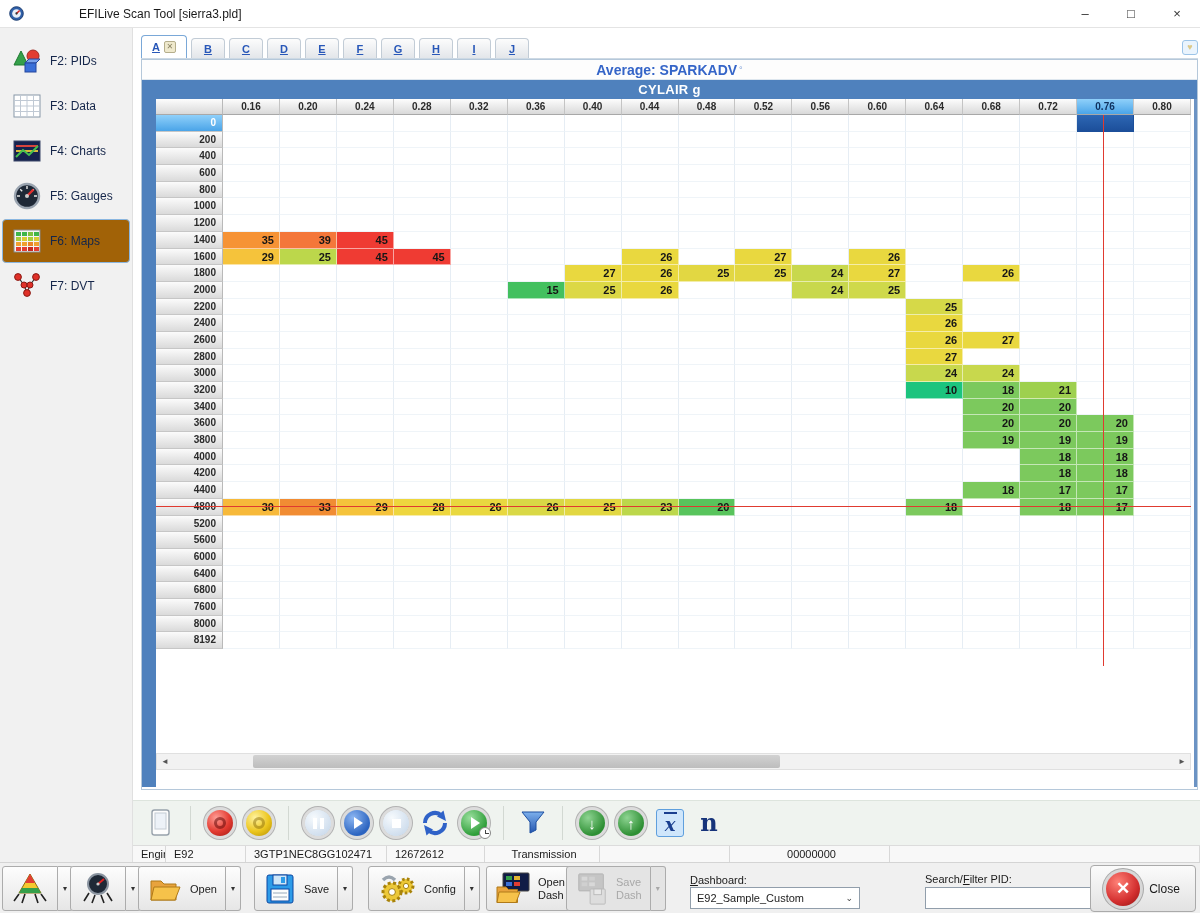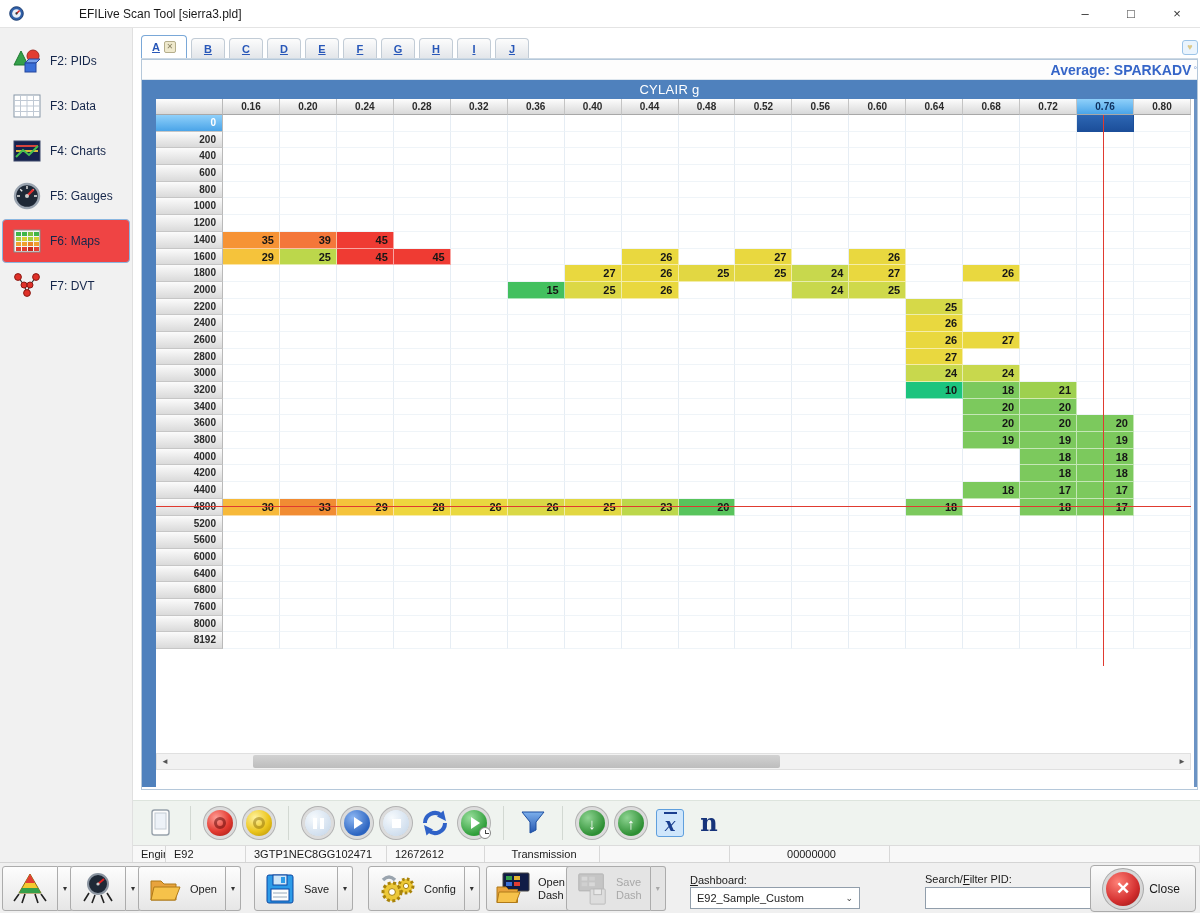--- a/index.html
+++ b/index.html
@@ -11,39 +11,39 @@
   .app-ico { width:17px; height:17px; margin:0 7px 0 8px; }
   .title-text { font-size:12px; color:#1a1a1a;margin-left:47px; }
   .win-controls { margin-left:auto; display:flex; height:28px; }
   .win-btn { width:46px; height:28px; display:flex; align-items:center; justify-content:center; font-size:13px; color:#333; cursor:pointer; }
 
   
   .sidebar { position:absolute; left:0; top:28px; width:133px; height:834px; background:#f1f1f1; border-right:1px solid #e0e0e0; padding-top:10px; }
   .side-item { display:flex; align-items:center; gap:8px; margin:1px 2px; padding:6px 4px 6px 9px; border:1px solid transparent; border-radius:4px; cursor:pointer; }
   .side-item .s-ico { width:30px; height:30px; flex:0 0 30px; }
   .side-item .s-label { font-size:12px; color:#15264a; }
-  .side-item.selected { background:#ef4444; border-color:#8ab6e0; }
+  .side-item.selected { background:#a16207; border-color:#8ab6e0; }
 
   
   .main { position:absolute; left:133px; top:28px; width:1067px; height:834px; background:#fff; }
 
   
   .tabstrip { position:absolute; left:8px; top:7px; width:1057px; height:24px; display:flex; align-items:flex-end; border-bottom:1px solid #cdd9e4; }
   .tab { height:20px; min-width:34px; padding:0 10px; margin-right:4px; display:flex; align-items:center; justify-content:center; gap:4px; background:linear-gradient(#fcfcfc,#e3e6ea); border:1px solid #c2ccd6; border-bottom:none; border-radius:4px 4px 0 0; cursor:pointer; }
   .tab .t-letter { font-size:11px; font-weight:700; color:#2857b8; text-decoration:underline; }
   .tab.selected { height:23px; background:#fff; border-color:#7aa8d8; }
   .tab-close { width:12px; height:12px; background:#efe9cd; border:1px solid #b5ae8c; border-radius:2px; font-size:8px; line-height:10px; text-align:center; color:#8a8464; }
   .tab-overflow { margin-left:auto; width:16px; height:15px; margin-bottom:3px; background:#eaf4fd; border:1px solid #9cc4e8; border-radius:3px; font-size:9px; line-height:13px; text-align:center; color:#dcc98a; cursor:pointer; }
 
   
   .panel { position:absolute; left:8px; top:31px; width:1057px; height:731px; border:1px solid #b5c8da; background:#fff; }
-  .avg-row { height:20px; display:flex; align-items:center; justify-content:flex-end; background:#fdfdfd; border-bottom:1px solid #dde6ee; }
+  .avg-row { height:20px; display:flex; align-items:center; justify-content:center; background:#fdfdfd; border-bottom:1px solid #dde6ee; }
   .avg-text { font-size:14px; font-weight:600; color:#3565c8; }
   .avg-deg { font-size:9px; color:#7fa0d8; vertical-align:super; margin-left:2px; }
-  .cylair-bar { height:19px; background:#4f81bd; color:#fff; font-size:13px; font-weight:400; text-align:center; line-height:19px; letter-spacing:.3px; }
+  .cylair-bar { height:19px; background:#4f81bd; color:#fff; font-size:13px; font-weight:700; text-align:center; line-height:19px; letter-spacing:.3px; }
   .panel-body { position:relative; height:688px; display:flex; border-right:3px solid #6b93c4; background:#fff; }
   .blue-strip { width:14px; background:#4f81bd; position:relative; }
   .rpm-label { position:absolute; left:-2px; top:300px; transform:rotate(-90deg); transform-origin:center; width:120px; text-align:center; color:#fff; font-size:13px; font-weight:700; white-space:nowrap; }
   .grid-wrap { position:relative; width:1035px; }
 
   .hdr-row { display:flex; height:16px; }
   .corner { width:67px; background:linear-gradient(#fdfdfd,#d9d9d9); border-right:1px solid #b9b9b9; border-bottom:1px solid #a8a8a8; }
   .col-hdr { flex:1; background:linear-gradient(#fdfdfd,#d9d9d9); border-right:1px solid #c4c4c4; border-bottom:1px solid #a8a8a8; font-size:10px; font-weight:700; color:#2b2b2b; text-align:center; line-height:15px; cursor:pointer; }
   .col-hdr.hl { background:linear-gradient(#8fd0fa,#4aa4e8); color:#10315e; }
 

